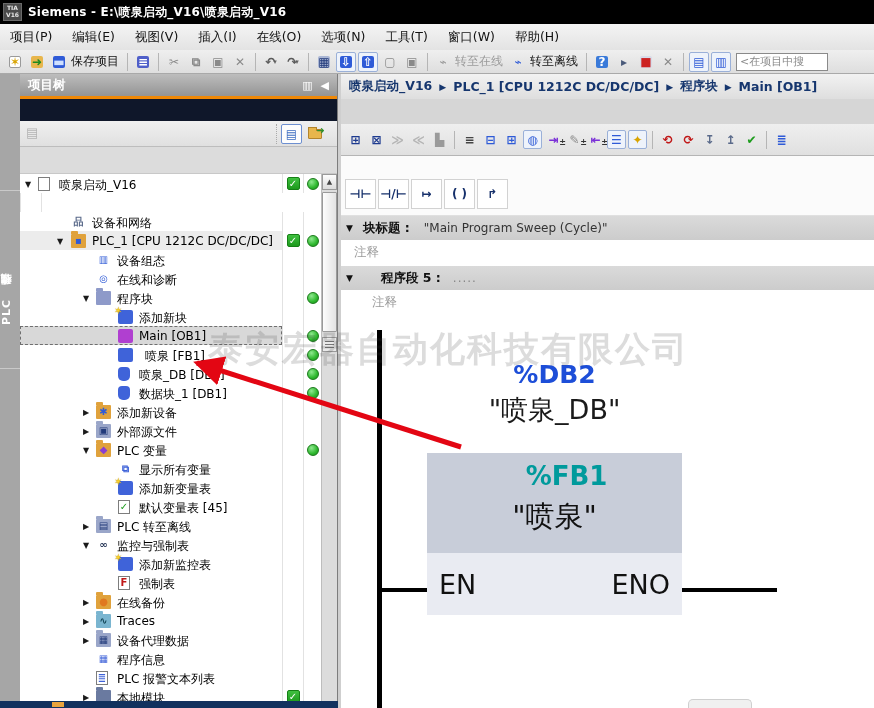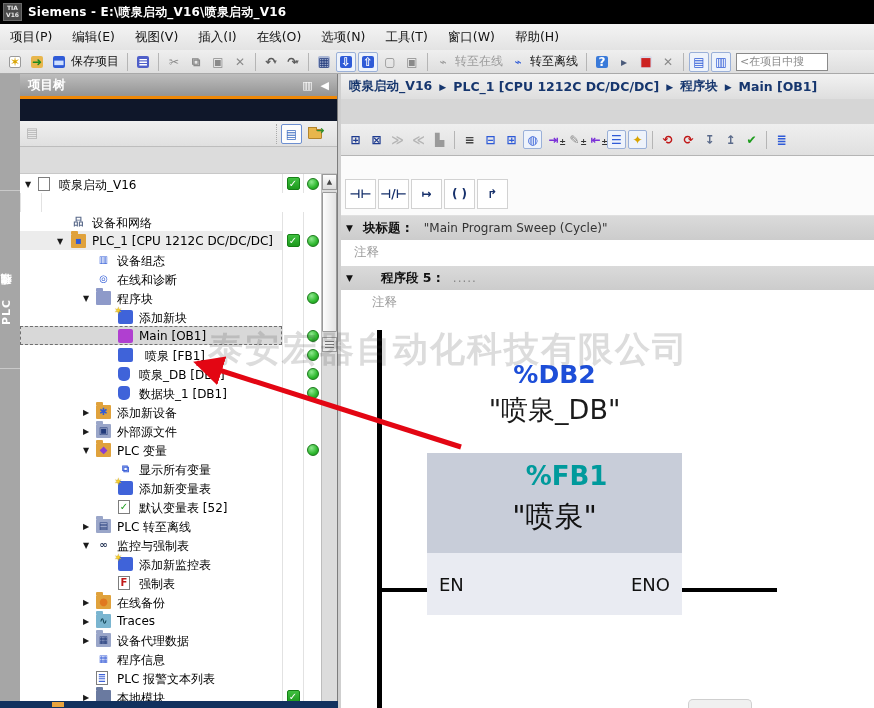--- a/index.html
+++ b/index.html
@@ -154,21 +154,21 @@
     font-size:25px; font-weight:bold; color:#1d4ed8; }
   #db-name { position:absolute; left:86px; top:76px; width:255px; text-align:center;
     font-size:27px; color:#1a1a1a; }
   #fbblock { position:absolute; left:86px; top:137px; width:255px; height:162px; }
   #fb-head { position:absolute; left:0; top:0; width:100%; height:100px; background:#c8cdd9; }
   #fb-id { position:absolute; left:0; top:8px; width:100%; text-align:center; font-size:26px;
     font-weight:bold; color:#009a9c;margin-left:12px; }
   #fb-name { position:absolute; left:0; top:44px; width:100%; text-align:center; font-size:29px; color:#111; }
   #fb-body { position:absolute; left:0; top:100px; width:100%; height:62px; background:#e9ebf2;
     display:flex; align-items:center; justify-content:space-between; padding:0 12px; }
-  .pin { font-size:18px; color:#111; }
+  .pin { font-size:27px; color:#111; }
 
   
   #watermark { position:absolute; left:208px; top:326px; font-size:35px; font-weight:bold;
     color:rgba(60,60,60,.18); letter-spacing:2px; white-space:nowrap; z-index:40; pointer-events:none; }
   #arrow-svg { position:absolute; left:0; top:0; width:874px; height:708px; z-index:50; pointer-events:none; }
   #ghost-tab { position:absolute; left:688px; top:699px; width:64px; height:9px; background:#f0f0f0;
     border:1px solid #cfcfcf; border-bottom:none; border-radius:5px 5px 0 0; z-index:30; }
 </style>
 </head>
 <body>
@@ -485,21 +485,21 @@
             <span class="tlbl" style="left: 118px;">添加新变量表</span>
           </div>
           <div class="tcell c1"></div>
           <div class="tcell c2"></div>
         </div>
         <div class="trow" style="top: 323px;">
           <div class="tlabel">
             <span class="ticon k-page" style="left: 97px;">
               <span class="ch" style="color: rgb(28, 156, 28);">✓</span>
             </span>
-            <span class="tlbl" style="left: 118px;">默认变量表 [52]</span>
+            <span class="tlbl" style="left: 118px;">默认变量表 [45]</span>
           </div>
           <div class="tcell c1"></div>
           <div class="tcell c2"></div>
         </div>
         <div class="trow" style="top: 342px;">
           <div class="tlabel">
             <span class="arr" style="left: 62px;">▶</span>
             <span class="ticon k-folder" style="left: 75px; background: rgb(154, 166, 201);">
               <span class="ch" style="color: rgb(34, 58, 122);">▤</span>
             </span>

